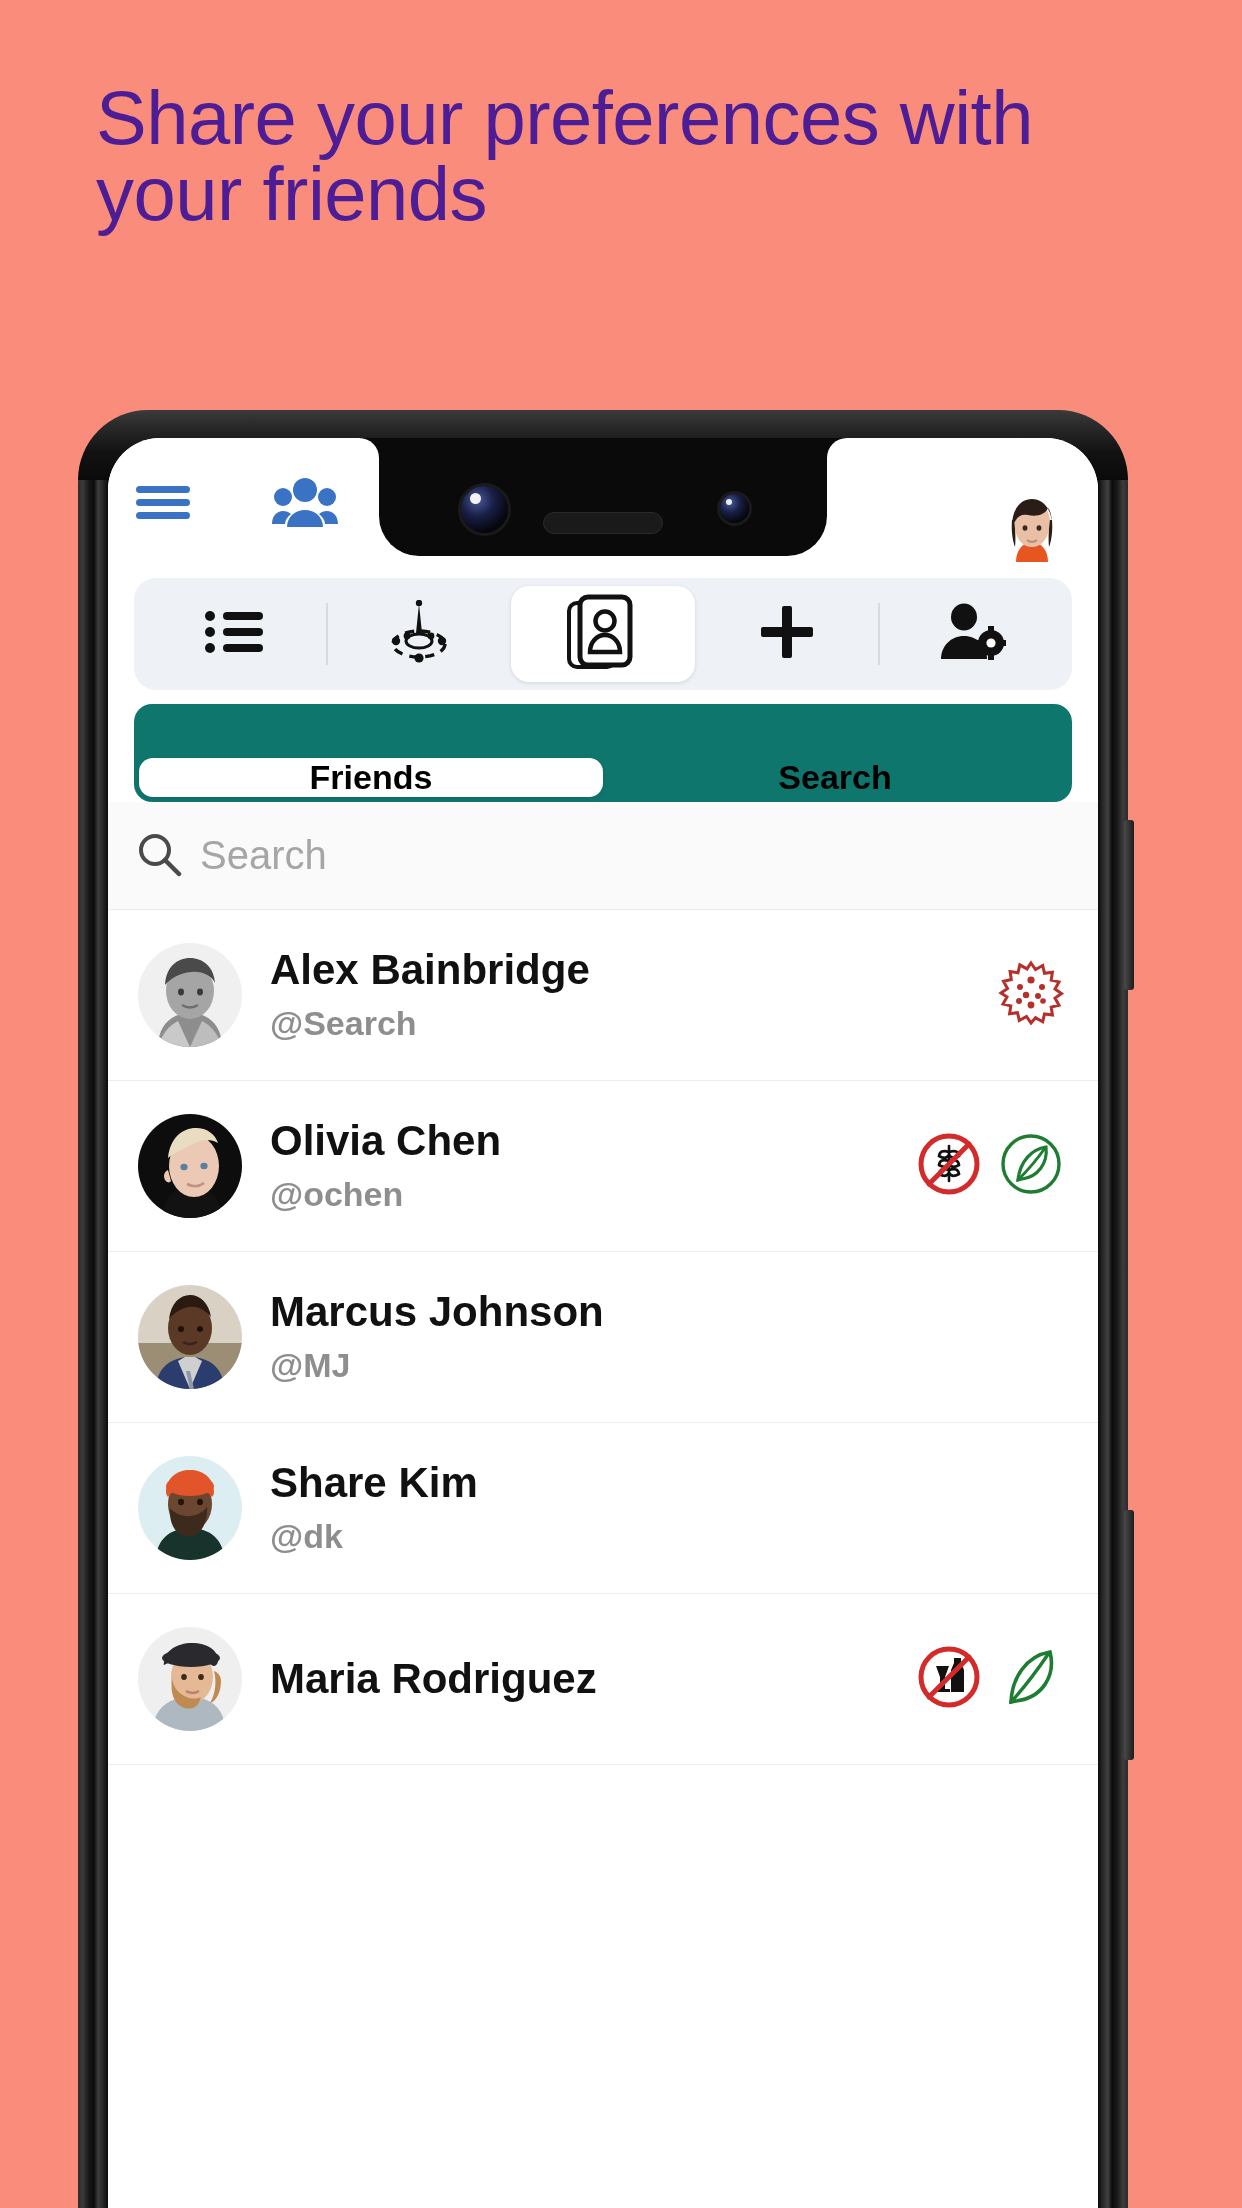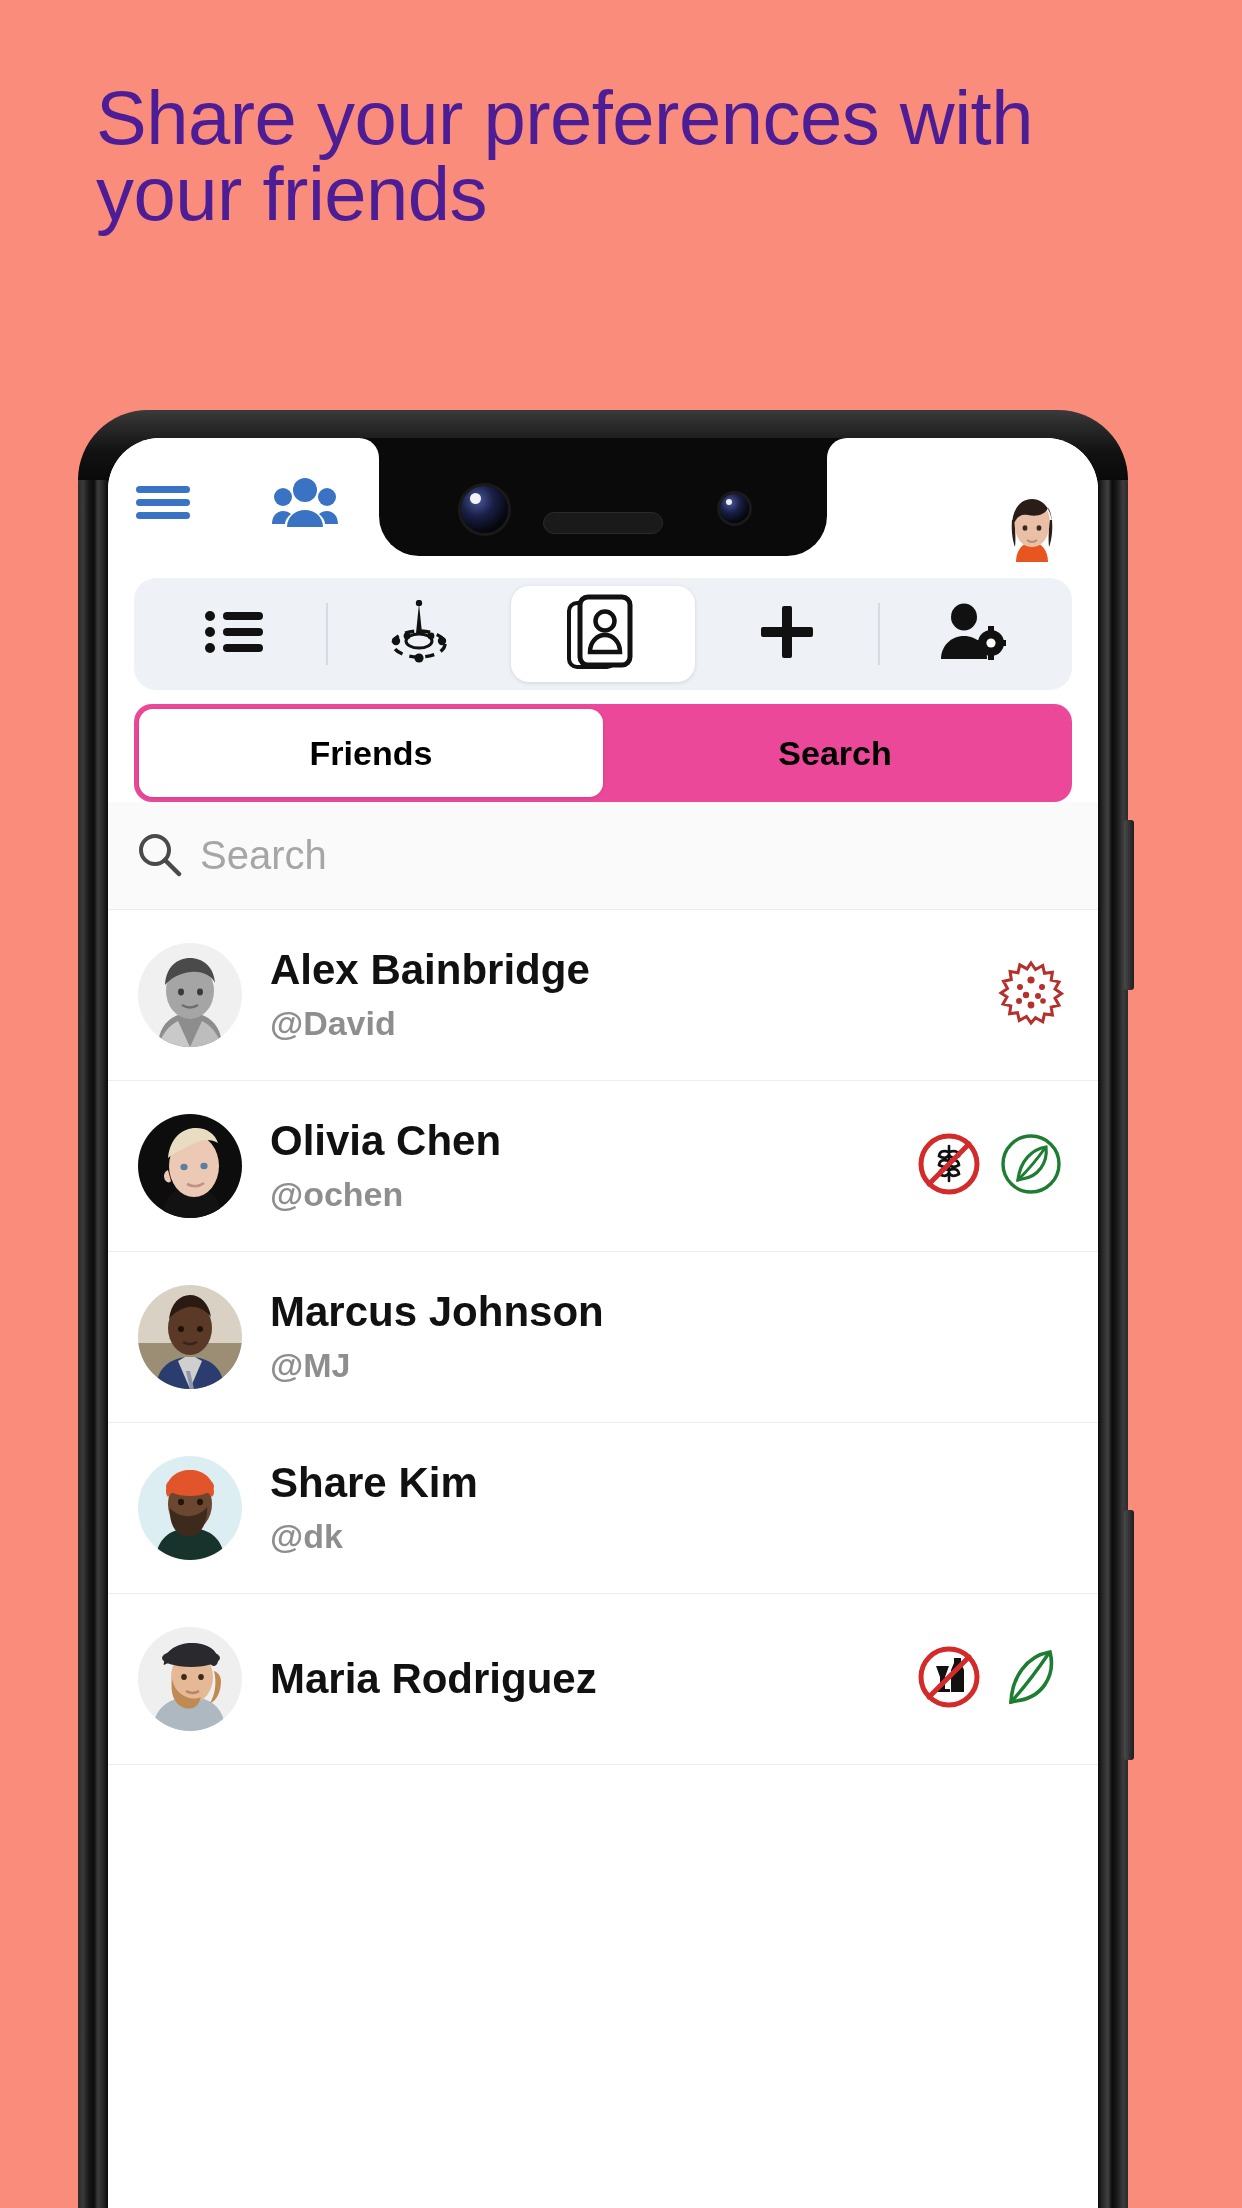--- a/index.html
+++ b/index.html
@@ -179,24 +179,25 @@
     border-radius: 18px;
     cursor: pointer;
   }
   .tb-item.active { background: #ffffff; box-shadow: 0 1px 4px rgba(0,0,0,.12); }
   .tb-sep { width: 2px; height: 62px; background: #d5dae3; }
 
   
   .tabs-wrap { padding: 14px 26px 0; background:#fff; }
   .tabs {
     display: flex;
-    background: #ec4899;
+    background: #0f766e;
     border-radius: 18px;
     height: 98px;
     padding: 5px;
+    align-items: flex-end;
   }
   .tab {
     flex: 1;
     display: flex; align-items: center; justify-content: center;
     font-size: 34px; font-weight: bold; color: #000;
     border-radius: 14px;
     cursor: pointer;
   }
   .tab.active { background: #ffffff; box-shadow: 0 1px 4px rgba(0,0,0,.12); }
 
@@ -402,21 +403,21 @@
             <path d="M27 42c1-18 12-27 25-27s24 9 25 25c-4-8-13-12-24-11-11 1-20 6-26 13z" fill="#4a4a4a"></path>
             <ellipse cx="43" cy="49" rx="3" ry="3.4" fill="#3a3a3a"></ellipse>
             <ellipse cx="62" cy="49" rx="3" ry="3.4" fill="#3a3a3a"></ellipse>
             <path d="M44 62q8 5 16 0" stroke="#6d6d6d" stroke-width="2.4" fill="none"></path>
             <path d="M20 104c4-14 12-22 20-26l12 26z" fill="#c9c9c9"></path>
             <path d="M84 104c-4-14-12-22-20-26L52 104z" fill="#bdbdbd"></path>
           </svg>
         </div>
         <div class="row-text">
           <div class="row-name">Alex Bainbridge</div>
-          <div class="row-handle">@David</div>
+          <div class="row-handle">@Search</div>
         </div>
         <div class="row-badges">
           <span>
             <svg width="66" height="66" viewBox="0 0 66 66">
               <path d="M33 3 l4.5 6.5 7.2-4 1.8 7.8 7.9-1.1-1.2 7.9 7.8 1.8-4 7.2 6.5 4.5-6.5 4.5 4 7.2-7.8 1.8 1.2 7.9-7.9-1.1-1.8 7.8-7.2-4L33 63l-4.5-6.5-7.2 4-1.8-7.8-7.9 1.1 1.2-7.9-7.8-1.8 4-7.2L3 33l6.5-4.5-4-7.2 7.8-1.8-1.2-7.9 7.9 1.1 1.8-7.8 7.2 4z" fill="none" stroke="#B5302B" stroke-width="3"></path>
               <g fill="#B5302B">
                 <circle cx="33" cy="20" r="3.6"></circle>
                 <circle cx="22" cy="27" r="3"></circle>
                 <circle cx="44" cy="27" r="3"></circle>
                 <circle cx="28" cy="35" r="3.2"></circle>

